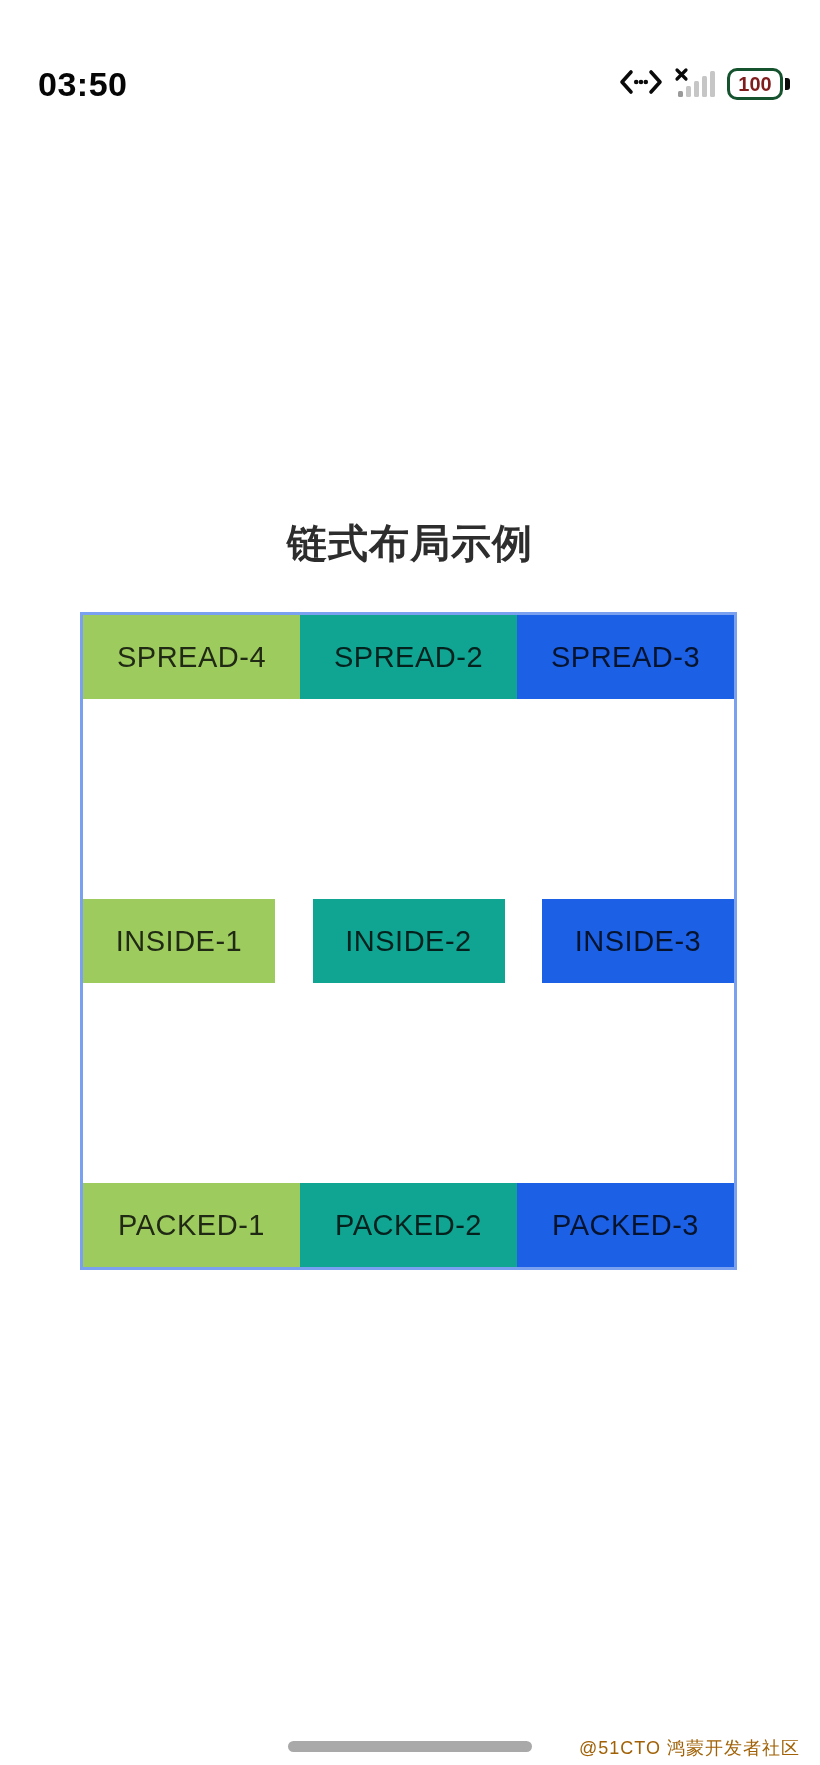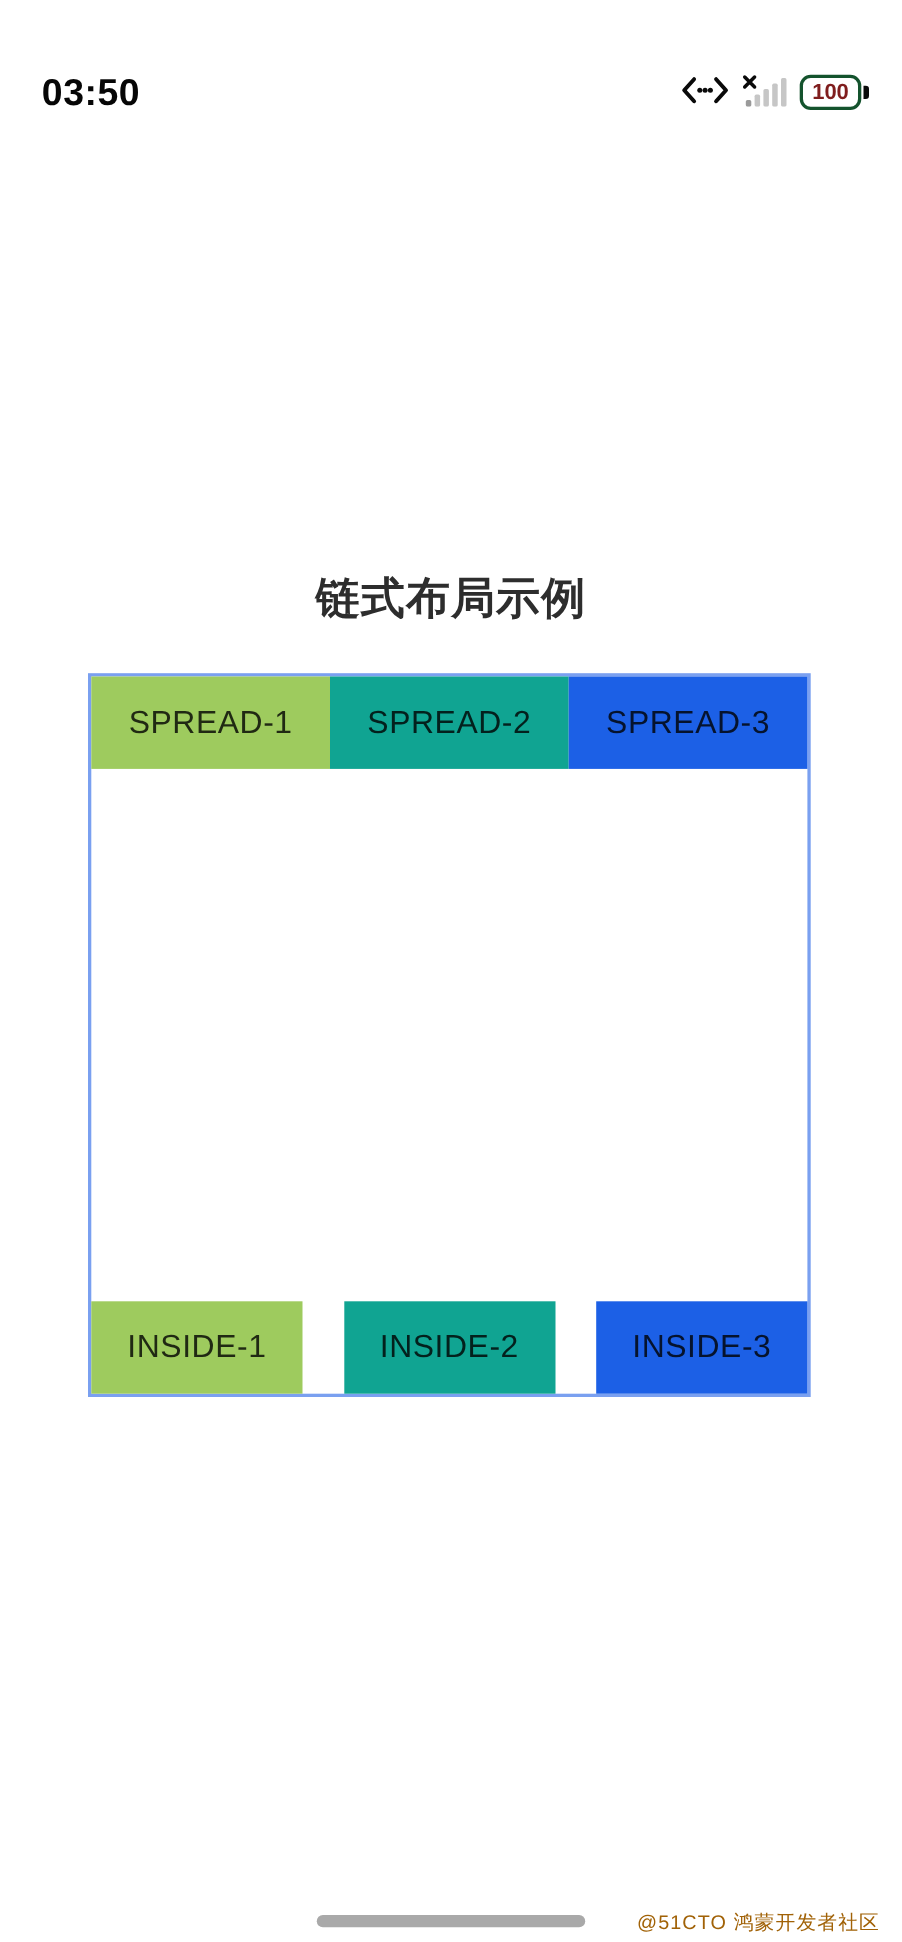--- a/index.html
+++ b/index.html
@@ -152,31 +152,36 @@
         <span class="battery-nub"></span>
       </span>
     </div>
   </header>
 
   <h1 class="page-title">链式布局示例</h1>
 
   <div class="chain-container" style="border-color: rgb(122, 160, 240);">
 
     <div class="chain-row row-flush">
-      <div class="chain-box" style="background-color: rgb(158, 203, 94);">SPREAD-1</div>
+      <div class="chain-box" style="background-color: rgb(158, 203, 94);">SPREAD-4</div>
       <div class="chain-box" style="background-color: rgb(16, 164, 146);">SPREAD-2</div>
       <div class="chain-box" style="background-color: rgb(28, 96, 230);">SPREAD-3</div>
     </div>
 
     <div class="chain-row row-between">
       <div class="chain-box" style="background-color: rgb(158, 203, 94);">INSIDE-1</div>
       <div class="chain-box" style="background-color: rgb(16, 164, 146);">INSIDE-2</div>
       <div class="chain-box" style="background-color: rgb(28, 96, 230);">INSIDE-3</div>
     </div>
 
+    <div class="chain-row row-flush">
+      <div class="chain-box" style="background-color: rgb(158, 203, 94);">PACKED-1</div>
+      <div class="chain-box" style="background-color: rgb(16, 164, 146);">PACKED-2</div>
+      <div class="chain-box" style="background-color: rgb(28, 96, 230);">PACKED-3</div>
+    </div>
 
   </div>
 
   <div class="watermark">@51CTO 鸿蒙开发者社区</div>
 
   <div class="home-indicator"></div>
 
 </div>
 
 </body></html>

